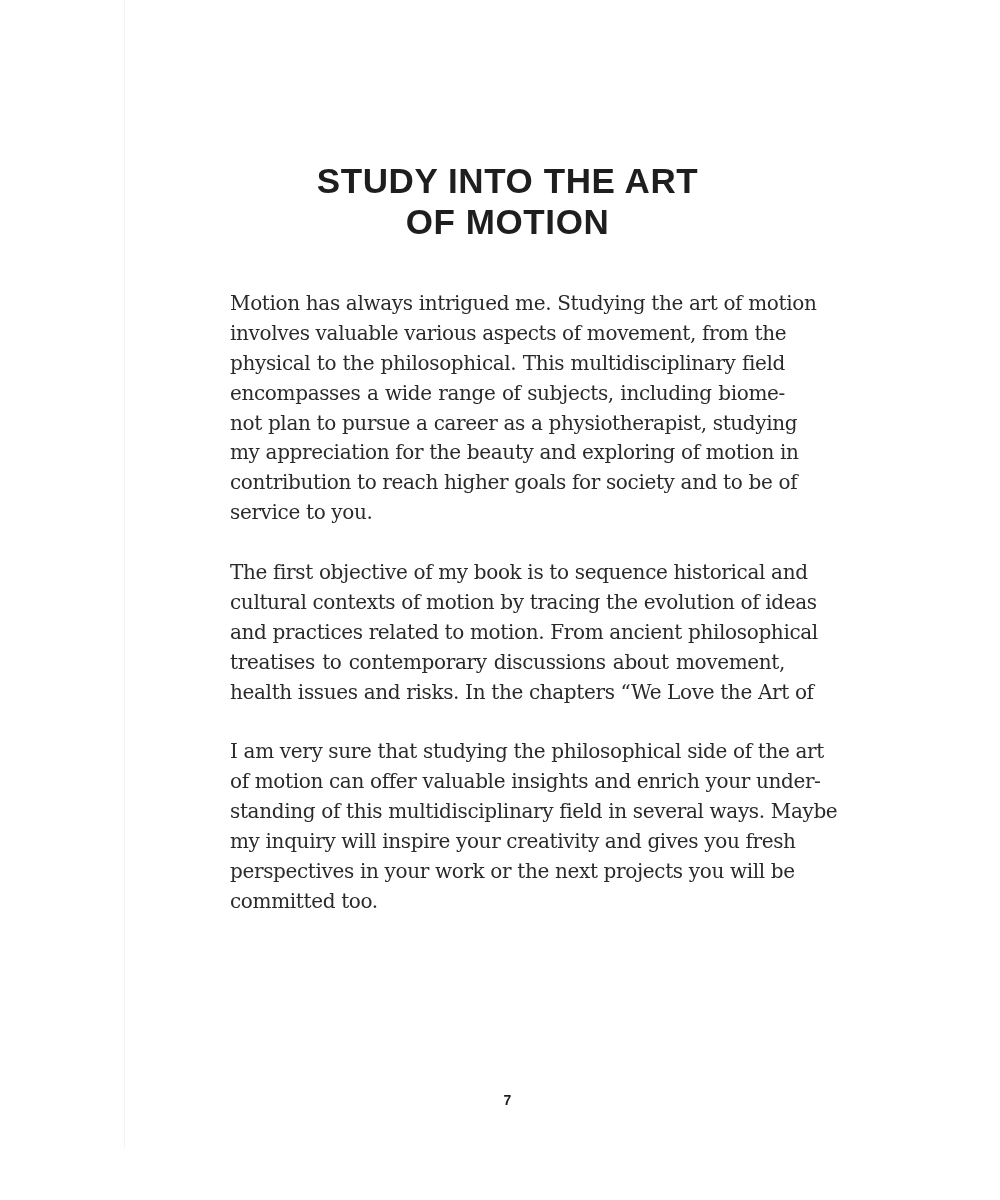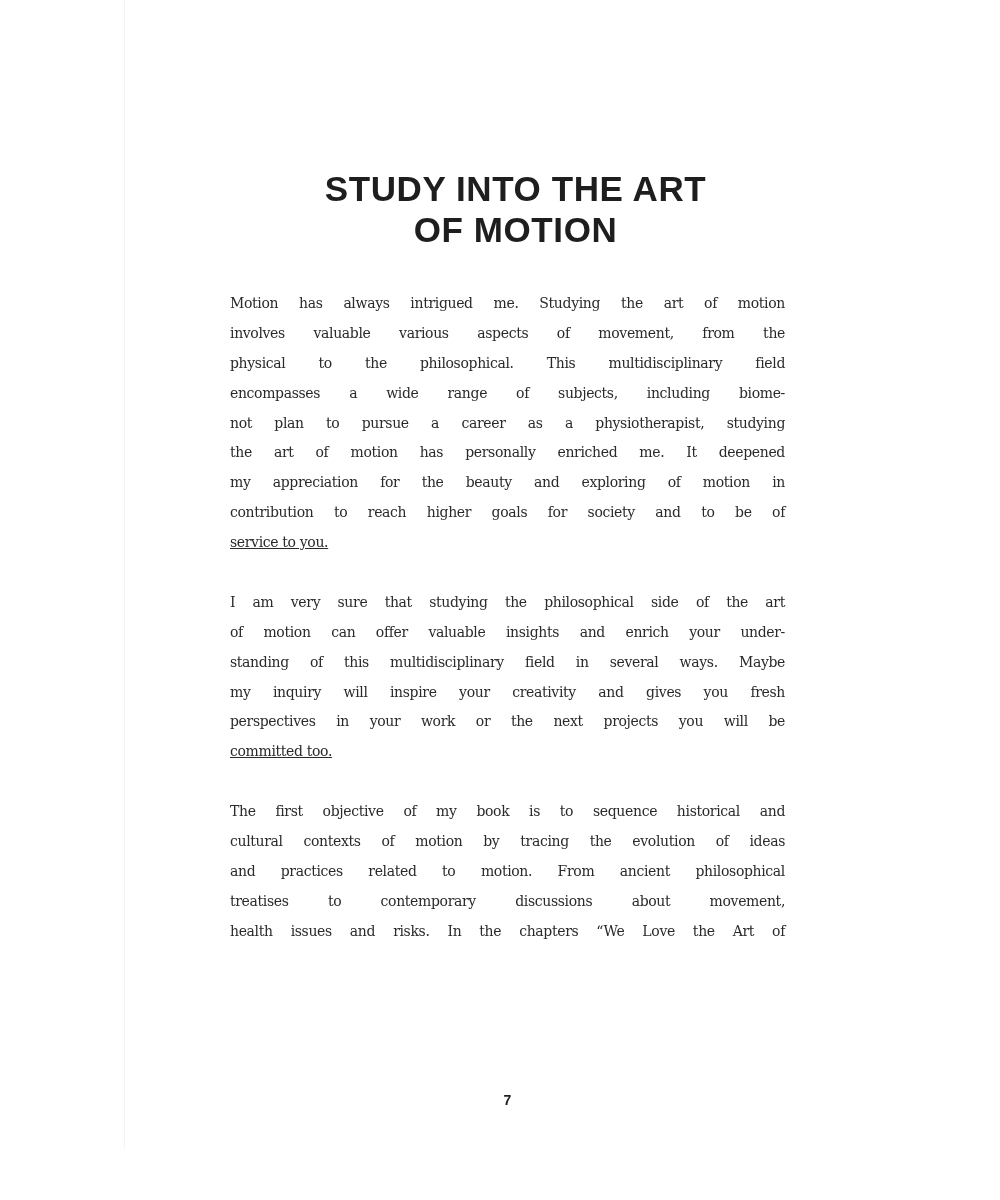--- a/index.html
+++ b/index.html
@@ -36,84 +36,82 @@
     }
     .title .line {
       display: block;
       white-space: nowrap;
     }
     .body-text {
       position: absolute;
       left: 230px;
       width: 555px;
       font-family: "DejaVu Serif", serif;
-      font-size: 14px;
+      font-size: 20px;
       line-height: 29.9px;
       color: #2a2a2a;
       letter-spacing: -0.35px;
     }
     .para {
       margin: 0 0 29.9px 0;
     }
     .para .ln {
       display: block;
       white-space: nowrap;
       text-align: justify;
       text-align-last: justify;
       height: 29.9px;
     }
     .para .ln.last {
       text-align: center;
       text-align-last: left;
-      text-decoration: underline;
     }
     .page-number {
       position: absolute;
       left: 480px;
       width: 55px;
       top: 1092px;
       text-align: center;
       font-family: "Liberation Sans", sans-serif;
       font-weight: 700;
       font-size: 14px;
       color: #1e1e1e;
     }
   </style>
 </head>
 <body>
 
 <div class="page-edge"></div>
 
-<h1 class="title" style="margin:8px;">
+<h1 class="title" style="margin:0;">
   <span class="line">STUDY INTO THE ART</span>
   <span class="line">OF MOTION</span>
 </h1>
 
 <div class="body-text" style="top: 289px;">
   <div class="para">
     <span class="ln">Motion has always intrigued me. Studying the art of motion</span>
     <span class="ln">involves valuable various aspects of movement, from the</span>
     <span class="ln">physical to the philosophical. This multidisciplinary field</span>
     <span class="ln">encompasses a wide range of subjects, including biome-</span>
     <span class="ln">not plan to pursue a career as a physiotherapist, studying</span>
-    <span class="ln">the art of motion has personally enriched me. It deepened</span>
     <span class="ln">my appreciation for the beauty and exploring of motion in</span>
     <span class="ln">contribution to reach higher goals for society and to be of</span>
     <span class="ln last">service to you.</span>
+  </div>
+  <div class="para">
+    <span class="ln">The first objective of my book is to sequence historical and</span>
+    <span class="ln">cultural contexts of motion by tracing the evolution of ideas</span>
+    <span class="ln">and practices related to motion. From ancient philosophical</span>
+    <span class="ln">treatises to contemporary discussions about movement,</span>
+    <span class="ln">health issues and risks. In the chapters “We Love the Art of</span>
   </div>
   <div class="para">
     <span class="ln">I am very sure that studying the philosophical side of the art</span>
     <span class="ln">of motion can offer valuable insights and enrich your under-</span>
     <span class="ln">standing of this multidisciplinary field in several ways. Maybe</span>
     <span class="ln">my inquiry will inspire your creativity and gives you fresh</span>
     <span class="ln">perspectives in your work or the next projects you will be</span>
     <span class="ln last">committed too.</span>
   </div>
-  <div class="para">
-    <span class="ln">The first objective of my book is to sequence historical and</span>
-    <span class="ln">cultural contexts of motion by tracing the evolution of ideas</span>
-    <span class="ln">and practices related to motion. From ancient philosophical</span>
-    <span class="ln">treatises to contemporary discussions about movement,</span>
-    <span class="ln">health issues and risks. In the chapters “We Love the Art of</span>
-  </div>
 </div>
 
 <div class="page-number">7</div>
 
 </body></html>

